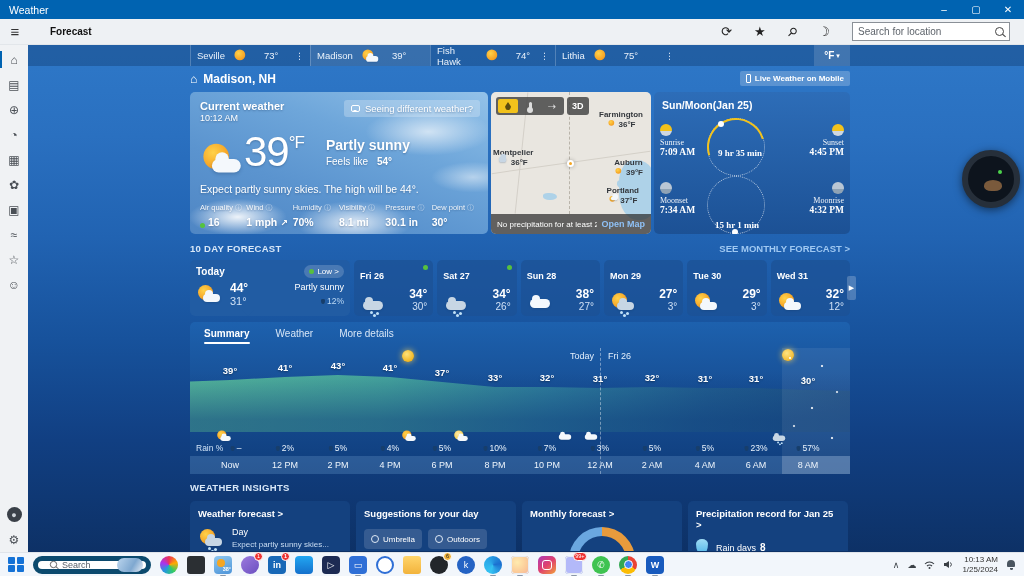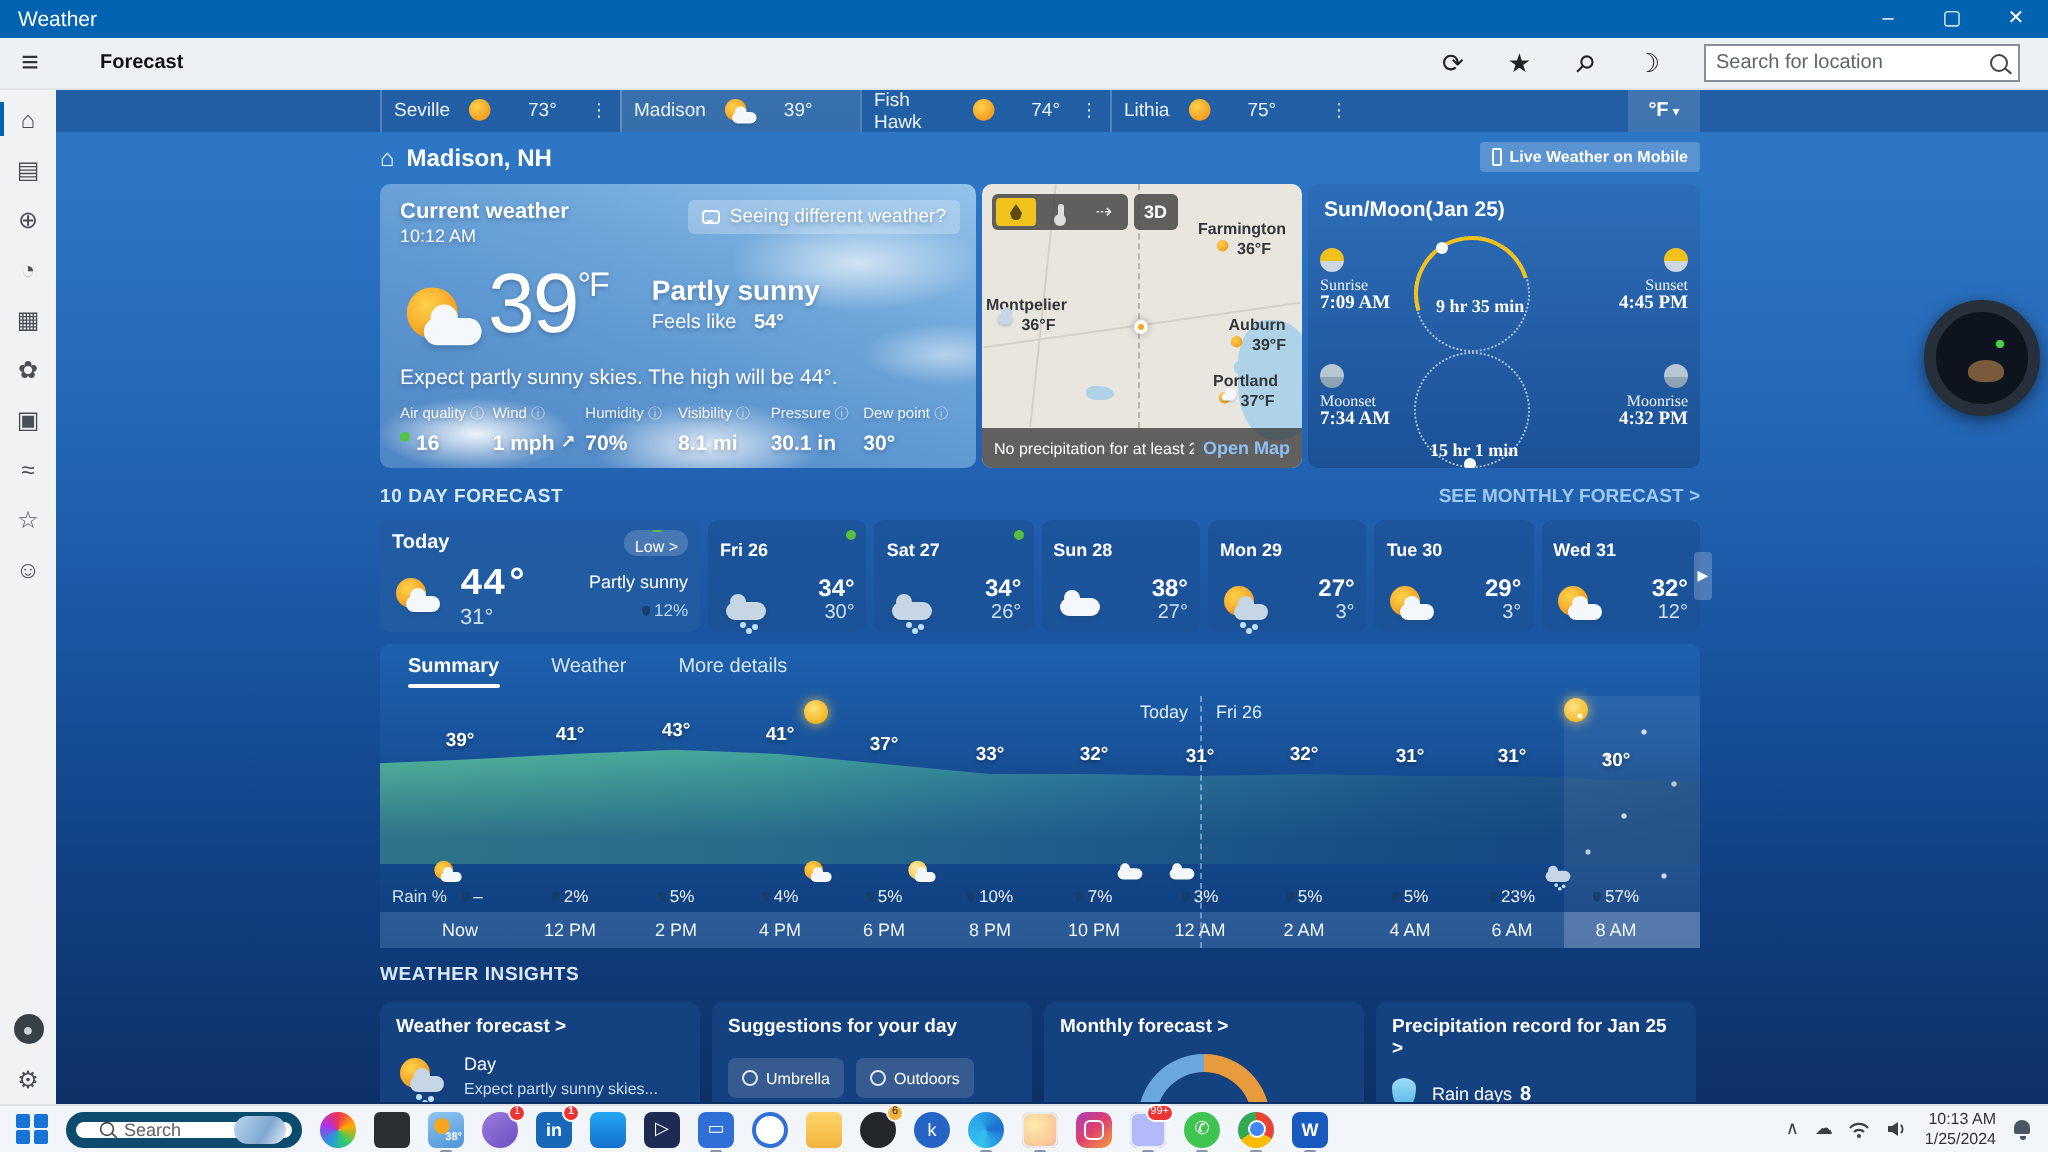--- a/index.html
+++ b/index.html
@@ -75,21 +75,21 @@
   .bigunit { font-size:17px; margin-top:3px; }
   .cond-block { margin-left:22px; }
   .cond { font-size:14px; font-weight:bold; }
   .feels { font-size:10px; margin-top:3px; }
   .feels b { margin-left:6px; }
   .cur-summary { font-size:10.5px; margin-top:10px; }
   .metrics { position:absolute; left:10px; right:10px; bottom:6px; display:flex; }
   .metric { flex:1; }
   .m-label { font-size:7.5px; opacity:.9; }
   .m-info { font-size:7px; opacity:.6; }
-  .m-val { font-size:10.5px; font-weight:bold; margin-top:2px; display:flex; align-items:flex-start; gap:3px; }
+  .m-val { font-size:10.5px; font-weight:bold; margin-top:2px; display:flex; align-items:flex-end; gap:3px; }
   .aq-dot { width:5px; height:5px; border-radius:50%; background:#54c33f; display:inline-block; }
   .wind-arrow { font-size:9px; }
 
   
   .map-card { width:160px; position:relative; background:#e9e6e0; }
   .map-road { position:absolute; background:#d4d0c8; }
   .map-border { position:absolute; left:78px; top:0; bottom:20px; width:0; border-left:1px dashed #b9b4aa; }
   .water { position:absolute; background:#aed2e8; border-radius:40% 60% 50% 50%; }
   .map-controls { position:absolute; left:5px; top:5px; display:flex; gap:3px; }
   .mc-group { background:rgba(70,70,70,.85); border-radius:3px; display:flex; align-items:center; height:18px; padding:0 2px; gap:2px; }
@@ -125,25 +125,25 @@
   
   .secrow { width:660px; margin:9px 0 0 162px; display:flex; color:#d9e8f8; }
   .sec-title { font-size:9.5px; font-weight:bold; letter-spacing:.3px; }
   .sec-link { margin-left:auto; font-size:9.5px; font-weight:bold; color:#9fc8f2; }
   .dayrow { width:660px; margin:6px 0 0 162px; display:flex; gap:4px; height:56px; position:relative; }
   .dcard { background:rgba(28,82,150,.75); border-radius:5px; color:#fff; padding:5px 6px; position:relative; }
   .today-card { width:160px; background:rgba(34,92,163,.92); }
   .today-card::after { content:""; position:absolute; left:52px; bottom:-6px; border:6px solid transparent; border-top-color:rgba(34,92,163,.92); }
   .tc-head { display:flex; align-items:center; }
   .tc-name { font-size:10px; font-weight:bold; }
-  .tc-badge { margin-left:auto; background:rgba(255,255,255,.18); border-radius:7px; height:13px; display:flex; align-items:center; gap:3px; padding:0 5px; font-size:8px;flex-direction:column; }
+  .tc-badge { margin-left:auto; background:rgba(255,255,255,.18); border-radius:7px; height:13px; display:flex; align-items:center; gap:3px; padding:0 5px; font-size:8px; }
   .leaf-dot { width:5px; height:5px; border-radius:50%; background:#57c03e; }
   .tc-body { display:flex; align-items:center; margin-top:3px; }
   .tc-temps { margin-left:8px; }
-  .tc-hi { font-size:19px; font-weight:bold;font-family:Liberation Mono, monospace; }
+  .tc-hi { font-size:12px; font-weight:bold; }
   .tc-lo { font-size:11px; color:#cfe0f5; }
   .tc-right { margin-left:auto; text-align:right; }
   .tc-cond { font-size:9px; }
   .tc-rain { font-size:8.5px; color:#bcd9f5; margin-top:4px; }
   .mini-card { flex:1; }
   .mc-name { font-size:9px; font-weight:bold; }
   .mc-green { position:absolute; right:5px; top:5px; width:5px; height:5px; border-radius:50%; background:#57c03e; }
   .mc-body { display:flex; align-items:flex-end; margin-top:4px;justify-content:center; }
   .mc-temps { margin-left:auto; text-align:right; }
   .mc-hi { font-size:12px; font-weight:bold; }

